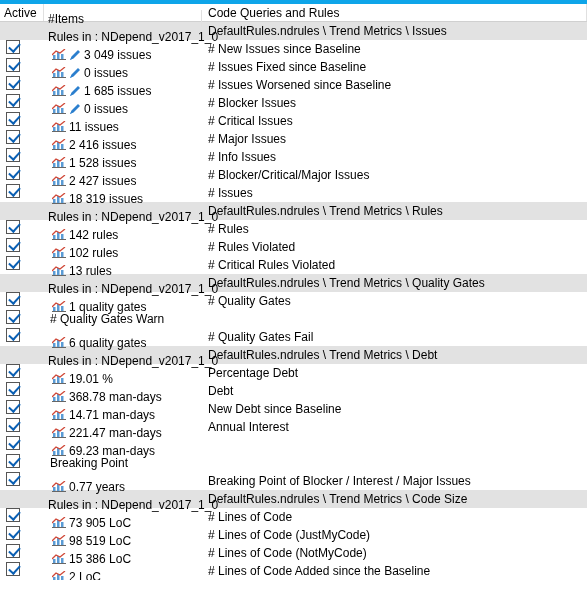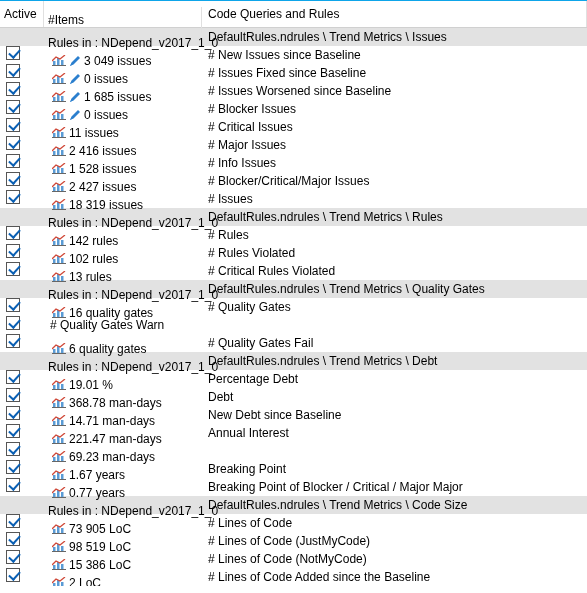--- a/index.html
+++ b/index.html
@@ -6,21 +6,21 @@
   body {
     margin: 0;
     font-family: "Segoe UI", Tahoma, Arial, sans-serif;
     font-size: 12px;
     color: #000;
     background: #fff;
     width: 587px;
   }
   .table { display: block; width: 587px; }
   .row { display: flex; height: 18px; align-items: center; border-bottom: 1px solid transparent; }
-  .header-row { height: 28px; border-top: 1px solid #0ea5e9; border-bottom: 1px solid #d0d0d0; font-weight: 400; background:#fff;}
+  .header-row { height: 22px; border-top: 4px solid #0ea5e9; border-bottom: 1px solid #d0d0d0; font-weight: 400; background:#fff;}
   .header-row .col { border-right: 1px solid #e0e0e0; height: 100%; display:flex; align-items:center; }
   .col-active { width: 44px; flex-shrink: 0; padding-left: 4px; }
   .col-items { width: 158px; flex-shrink: 0; padding-left: 4px; margin-top: 12px; }
   .col-query { flex: 1; padding-left: 6px; white-space: nowrap; overflow: hidden; }
   .group-row { background: #e2e2e2; height: 18px; }
   .group-row .col-active { }
   .group-row .text { white-space: nowrap; }
   .cb {
     width: 14px; height: 14px; border: 1px solid #555; background:#fff; display:inline-block; position:relative; margin-left:2px;
   }
@@ -221,21 +221,21 @@
         <div class="col-query text">DefaultRules.ndrules \ Trend Metrics \ Quality Gates</div>
       </div>
       <div class="row data-row">
         <div class="col-active"><span class="cb"></span></div>
         <div class="col-items">
           <span class="chart-icon">
             <svg width="14" height="11">
               <use href="#chart-svg"></use>
             </svg>
           </span>
-          <span class="items-text">16 quality gates</span>
+          <span class="items-text">1 quality gates</span>
         </div>
         <div class="col-query"># Quality Gates</div>
       </div>
       <div class="row data-row">
         <div class="col-active"><span class="cb"></span></div>
         <div class="col-query"># Quality Gates Warn</div>
       </div>
       <div class="row data-row">
         <div class="col-active"><span class="cb"></span></div>
         <div class="col-items">
@@ -307,41 +307,33 @@
           <span class="chart-icon">
             <svg width="14" height="11">
               <use href="#chart-svg"></use>
             </svg>
           </span>
           <span class="items-text">69.23 man-days</span>
         </div>
       </div>
       <div class="row data-row">
         <div class="col-active"><span class="cb"></span></div>
-        <div class="col-items">
-          <span class="chart-icon">
-            <svg width="14" height="11">
-              <use href="#chart-svg"></use>
-            </svg>
-          </span>
-          <span class="items-text">1.67 years</span>
-        </div>
         <div class="col-query">Breaking Point</div>
       </div>
       <div class="row data-row">
         <div class="col-active"><span class="cb"></span></div>
         <div class="col-items">
           <span class="chart-icon">
             <svg width="14" height="11">
               <use href="#chart-svg"></use>
             </svg>
           </span>
           <span class="items-text">0.77 years</span>
         </div>
-        <div class="col-query">Breaking Point of Blocker / Critical / Major Major</div>
+        <div class="col-query">Breaking Point of Blocker / Interest / Major Issues</div>
       </div>
       <div class="row group-row">
         <div class="col-active"></div>
         <div class="col-items text">Rules in :   NDepend_v2017_1_0</div>
         <div class="col-query text">DefaultRules.ndrules \ Trend Metrics \ Code Size</div>
       </div>
       <div class="row data-row">
         <div class="col-active"><span class="cb"></span></div>
         <div class="col-items">
           <span class="chart-icon">

